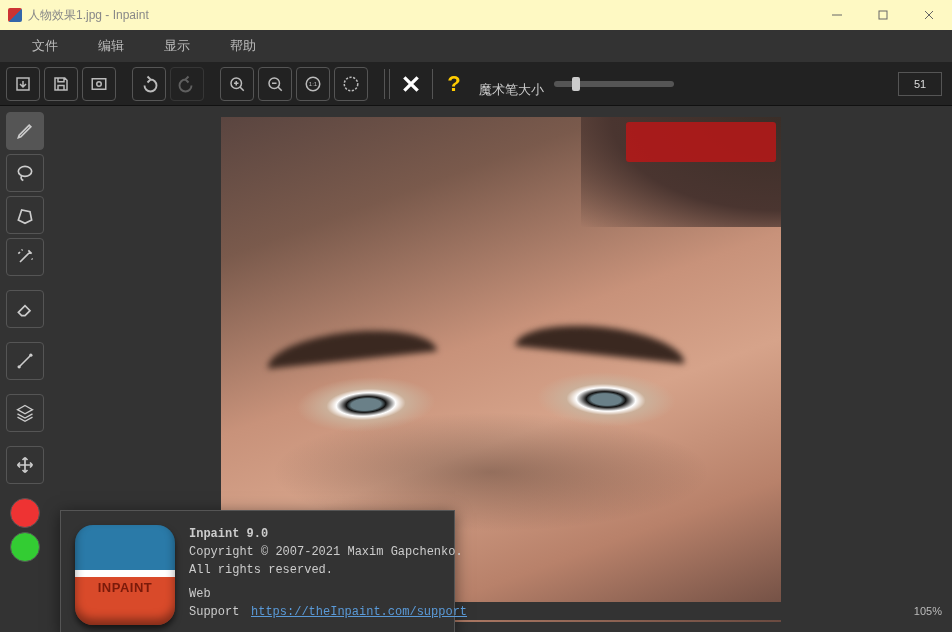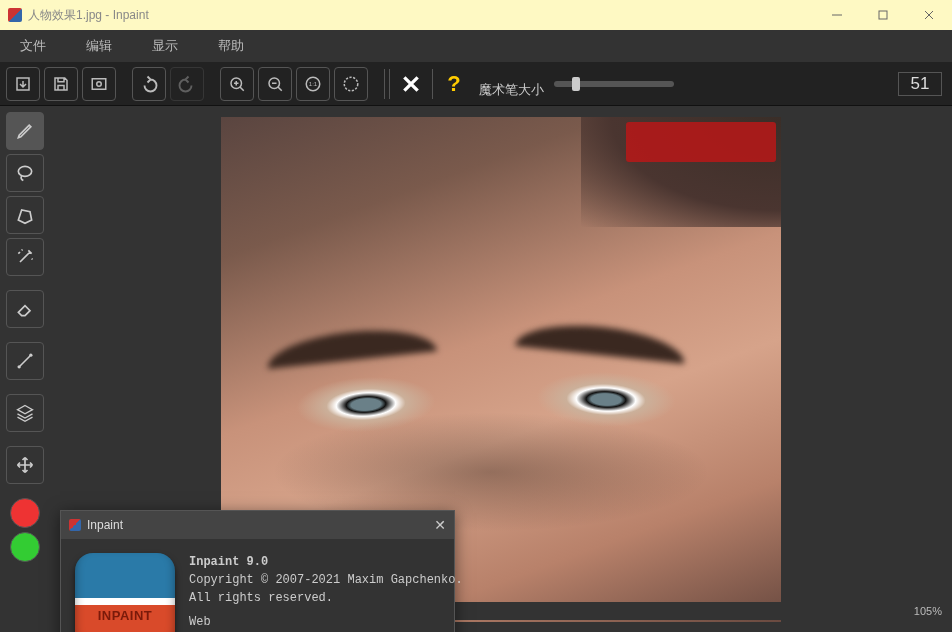--- a/index.html
+++ b/index.html
@@ -4,32 +4,32 @@
 <style>
 * { margin: 0; padding: 0; box-sizing: border-box; user-select: none; }
 body { font-family: "Microsoft YaHei", "Segoe UI", sans-serif; font-size: 12px; background: #fff; overflow: hidden; }
 .window { width: 952px; height: 632px; background: #fef9c3; display: flex; flex-direction: column; }
 .titlebar { height: 30px; display: flex; align-items: center; padding: 0 0 0 8px; color: #888; }
 .titlebar-icon { width: 14px; height: 14px; background: linear-gradient(135deg,#c33 50%,#36a 50%); border-radius: 2px; margin-right: 6px; }
 .titlebar-text { flex: 1; font-size: 12px; }
 .win-controls { display: flex; }
 .win-btn { width: 46px; height: 30px; display: flex; align-items: center; justify-content: center; color: #666; }
 .win-btn svg { width: 10px; height: 10px; }
-.menubar { height: 32px; background: #333; display: flex; align-items: center; padding: 0 0; }
+.menubar { height: 32px; background: #333; display: flex; align-items: center; padding: 0 12px; }
 .menu-item { color: #bbb; padding: 6px 20px; font-size: 13px; }
 .toolbar { height: 44px; background: #222; display: flex; align-items: center; padding: 0 6px; gap: 4px; border-bottom: 1px solid #111; }
 .tb-btn { width: 34px; height: 34px; border: 1px solid #555; border-radius: 4px; display: flex; align-items: center; justify-content: center; color: #bbb; }
 .tb-sep { width: 8px; }
 .tb-run { display: flex; align-items: center; gap: 6px; padding: 0 8px; height: 34px; color: #ddd; }
 .tb-run .tri { width: 0; height: 0; border-left: 14px solid #2c2; border-top: 9px solid transparent; border-bottom: 9px solid transparent; }
 .tb-q { color: #fc0; font-size: 22px; font-weight: bold; width: 34px; text-align: center; }
 .tb-label { color: #ccc; font-size: 13px; margin: 12px 6px 0 4px; }
 .tb-slider { flex: 0 0 120px; height: 6px; background: #555; border-radius: 3px; position: relative; }
 .tb-slider::after { content: ''; position: absolute; left: 15%; top: -4px; width: 8px; height: 14px; background: #ccc; border-radius: 2px; }
-.tb-input { width: 44px; height: 24px; background: #222; border: 1px solid #555; color: #ddd; text-align: center; font-size: 17px; margin-left: auto; margin-right: 4px; }
+.tb-input { width: 44px; height: 24px; background: #222; border: 1px solid #555; color: #ddd; text-align: center; font-size: 11px; margin-left: auto; margin-right: 4px; }
 .workarea { flex: 1; display: flex; background: #333; position: relative; overflow: hidden; }
 .sidebar { width: 50px; background: #333; display: flex; flex-direction: column; align-items: center; padding: 6px 0; gap: 4px; }
 .side-btn { width: 38px; height: 38px; border: 1px solid #555; border-radius: 4px; display: flex; align-items: center; justify-content: center; color: #ccc; }
 .side-btn.active { background: #555; }
 .side-gap { height: 6px; }
 .dot-red, .dot-green { width: 30px; height: 30px; border-radius: 50%; border: 1px solid #555; }
 .dot-red { background: #e33; }
 .dot-green { background: #3c3; }
 .canvas { flex: 1; display: flex; align-items: center; justify-content: center; }
 .img-mock { width: 560px; height: 505px; background: linear-gradient(160deg,#5a4540 0%,#7a5a4c 20%,#c8927a 45%,#d6a38a 60%,#b8816a 80%,#6a4a40 100%); position: relative; overflow: hidden; }
@@ -218,25 +218,20 @@
           <div class="eye eye2"></div>
         <div class="mark"></div>
       </div>
     </div>
 
     <div class="statusbar">
       <span>105%</span>
     </div>
 
     <div class="about">
-      <div class="about-title">
-        <div class="ico"></div>
-        <span>Inpaint</span>
-        <span class="cls">✕</span>
-      </div>
       <div class="about-body">
         <div class="about-logo"></div>
         <div class="about-text">
           <div><b>Inpaint 9.0</b></div>
           <div>Copyright © 2007-2021 Maxim Gapchenko.</div>
           <div>All rights reserved.</div>
           <div style="height:6px"></div>
           <div class="about-row">
               <span class="k">Web</span>
             </div>

